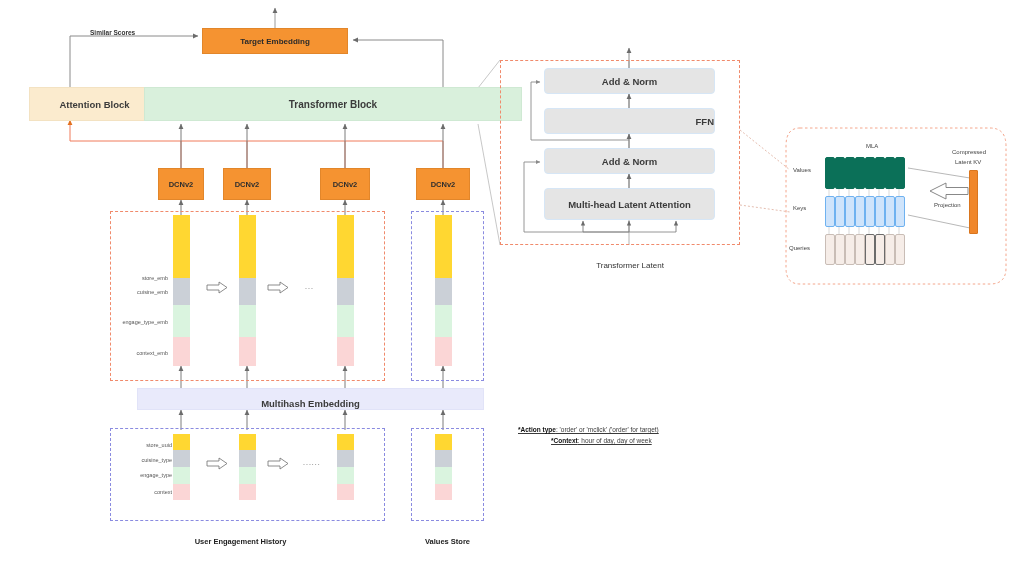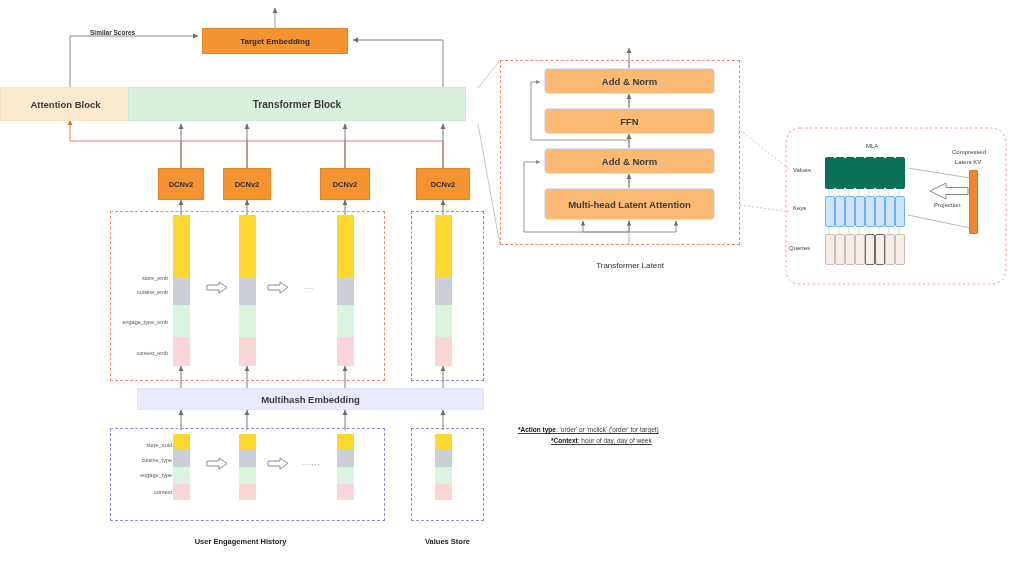--- a/index.html
+++ b/index.html
@@ -8,21 +8,21 @@
   #canvas{position:absolute;left:0;top:0;width:1024px;height:570px;}
   .abs{position:absolute;box-sizing:border-box;font-weight:bold;}
   .blk{display:flex;align-items:center;justify-content:center;text-align:center;}
 
   
   .orange{background:#F59331;border:1px solid #E2862A;color:#2e2e2e;font-size:7.5px;}
   .orange-big{background:#F59331;border:1px solid #E2862A;color:#2b2b2b;font-size:8px;}
   .attn{background:#FBEBCE;border:1px solid #F3E2C2;color:#3b3b3b;font-size:9.5px;}
   .trans{background:#D9F0DC;border:1px solid #CFE9D3;color:#3b3b3b;font-size:10px;}
   .multihash{background:#E9EAFB;border:1px solid #E1E3F8;color:#3b3b3b;font-size:9.5px;}
-  .encbox{background:#fdba74;border:1px solid #D6E6F6;border-radius:4px;color:#3b3b3b;font-size:9.5px;}
+  .encbox{background:#e5e5e5;border:1px solid #D6E6F6;border-radius:4px;color:#3b3b3b;font-size:9.5px;}
 
   
   .dash-red{border:1px dashed #F08A6B;}
   .dash-blue{border:1px dashed #8A8BE0;}
 
   
   .seg{position:absolute;left:0;width:100%;}
   .seg-yellow{background:#FFD731;}
   .seg-gray{background:#CBD0D7;}
   .seg-green{background:#DAF4DF;}
@@ -151,25 +151,25 @@
       <path d="M268,461 L280,461 L280,458 L288,463.5 L280,469 L280,466 L268,466 z"></path>
     </g>
   </svg>
 
   <div class="abs blk orange-big" style="left:202px;top:28px;width:146px;height:26px;">
     <span>Target Embedding</span>
   </div>
 
   <div class="abs midtxt" style="left:90px;top:29px;">Similar Scores</div>
 
-  <div class="abs blk attn" style="left:0;top:87px;width:131px;height:34px;">
+  <div class="abs blk attn" style="left:29px;top:87px;width:131px;height:34px;">
     <span>Attention Block</span>
   </div>
 
-  <div class="abs blk trans" style="left:128px;top:87px;width:338px;height:34px;">
+  <div class="abs blk trans" style="left:144px;top:87px;width:378px;height:34px;">
     <span>Transformer Block</span>
   </div>
 
   <div class="abs blk orange" style="left:158px;top:168px;width:46px;height:32px;">
     <span>DCNv2</span>
     </div>
   <div class="abs blk orange" style="left:223px;top:168px;width:48px;height:32px;">
     <span>DCNv2</span>
     </div>
   <div class="abs blk orange" style="left:320px;top:168px;width:50px;height:32px;">
@@ -207,21 +207,21 @@
   </div>
   <div class="abs" style="left:435px;top:215px;width:17px;height:151px;">
     <div class="seg seg-yellow" style="top:0;height:63px;"></div>
     <div class="seg seg-gray" style="top:63px;height:27px;"></div>
     <div class="seg seg-green" style="top:90px;height:32px;"></div>
     <div class="seg seg-pink" style="top:122px;height:29px;"></div>
   </div>
 
   <div class="dots" style="left:305px;top:283px;">...</div>
 
-  <div class="abs blk multihash" style="left:137px;top:388px;width:347px;height:22px;">
+  <div class="abs blk multihash" style="left:137px;top:388px;width:347px;height:22px;align-items:flex-end;">
     <span>Multihash Embedding</span>
   </div>
 
   <div class="abs dash-blue" style="left:110px;top:428px;width:275px;height:93px;"></div>
   <div class="abs dash-blue" style="left:411px;top:428px;width:73px;height:93px;"></div>
 
   <div class="rowlabel" style="left:100px;top:442px;width:72px;">store_uuid</div>
   <div class="rowlabel" style="left:100px;top:457px;width:72px;">cuisine_type</div>
   <div class="rowlabel" style="left:100px;top:472px;width:72px;">engage_type</div>
   <div class="rowlabel" style="left:100px;top:489px;width:72px;">context</div>
@@ -254,21 +254,21 @@
   <div class="dots" style="left:303px;top:459px;">......</div>
 
   <div class="caption" style="left:173px;top:537px;width:135px;">User Engagement History</div>
   <div class="caption" style="left:410px;top:537px;width:75px;">Values Store</div>
 
   <div class="abs dash-red" style="left:500px;top:60px;width:240px;height:185px;"></div>
 
   <div class="abs blk encbox" style="left:544px;top:68px;width:171px;height:26px;">
     <span>Add &amp; Norm</span>
     </div>
-  <div class="abs blk encbox" style="left:544px;top:108px;width:171px;height:26px;">
+  <div class="abs blk encbox" style="left:544px;top:108px;width:171px;height:26px;justify-content:flex-end;">
     <span>FFN</span>
     </div>
   <div class="abs blk encbox" style="left:544px;top:148px;width:171px;height:26px;">
     <span>Add &amp; Norm</span>
     </div>
   <div class="abs blk encbox" style="left:544px;top:188px;width:171px;height:32px;">
     <span>Multi-head Latent Attention</span>
     </div>
 
   <div class="caption" style="left:565px;top:261px;width:130px;font-weight:normal;font-size:8px;color:#333;">Transformer Latent</div>

